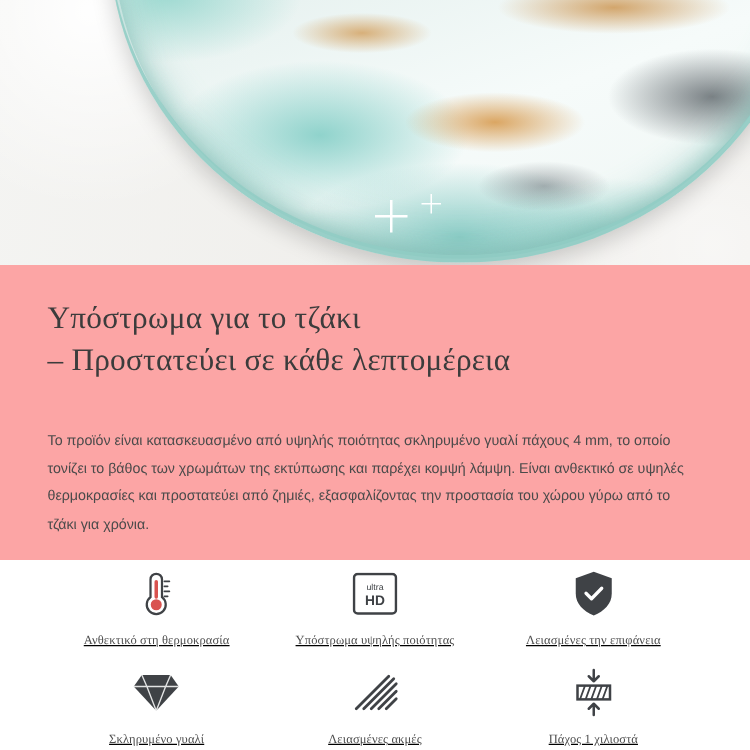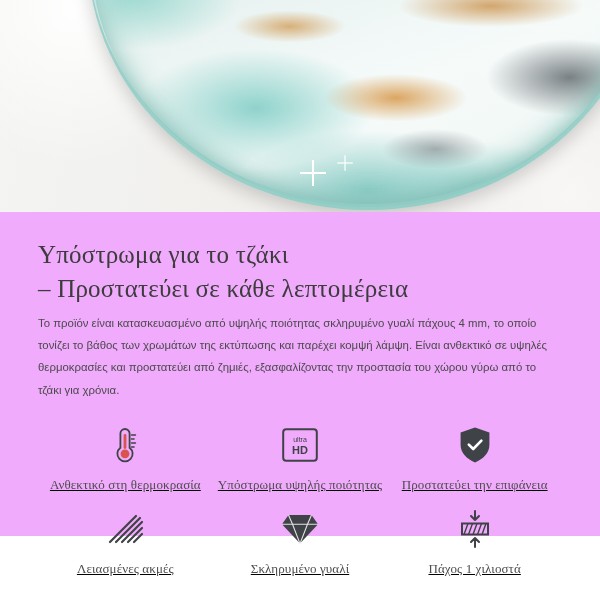--- a/index.html
+++ b/index.html
@@ -6,22 +6,22 @@
   html, body {
     width: 600px;
     height: 600px;
     overflow: hidden;
     background: #ffffff;
     font-family: "Liberation Serif", serif;
   }
   .page {
     position: relative;
     width: 600px;
-    height: 536px;
-    background: #f0abfc;
+    height: 448px;
+    background: #fca5a5;
   }
 
   
   .hero {
     position: relative;
     width: 600px;
     height: 212px;
     overflow: hidden;
     background: #f2f2f2;
   }
@@ -106,21 +106,21 @@
     font-family: "Liberation Serif", serif;
     font-size: 25px;
     line-height: 1.36;
     color: #3c3c3c;
     font-weight: 400;
     letter-spacing: 0.2px;
   }
   .headline .l2 { display: block; }
 
   .body-copy {
-    margin-top: 6px;
+    margin-top: 36px;
     font-family: "Liberation Sans", sans-serif;
     font-size: 11.4px;
     line-height: 1.95;
     color: #4a4a4a;
     max-width: 528px;
   }
 
   
   .features {
     margin-top: 22px;
@@ -137,21 +137,21 @@
   }
   .feature-icon {
     height: 44px;
     display: flex;
     align-items: center;
     justify-content: center;
   }
   .feature-label {
     margin-top: 10px;
     font-family: "Liberation Serif", serif;
-    font-size: 13px;
+    font-size: 10px;
     color: #4d4d4d;
     letter-spacing: 0.1px;
   }
   svg { display: block; }
 </style>
 </head>
 <body>
 
 <div class="page">
 
@@ -199,48 +199,48 @@
         <div class="feature-label">Υπόστρωμα υψηλής ποιότητας</div>
       </div>
 
       <div class="feature">
         <div class="feature-icon">
           <svg width="34" height="40" viewBox="0 0 34 40">
             <path d="M17 2.4 31.4 7.6v12.2c0 8.2-6 14.2-14.4 17.6C8.6 34 2.6 28 2.6 19.8V7.6z" fill="#3f4246"></path>
             <path d="M10.8 19.6l4.4 4.4 8.2-8.4" fill="none" stroke="#ffffff" stroke-width="2.6" stroke-linecap="round" stroke-linejoin="round"></path>
           </svg>
         </div>
-        <div class="feature-label">Προστατεύει την επιφάνεια</div>
+        <div class="feature-label">Λειασμένες την επιφάνεια</div>
+      </div>
+
+      <div class="feature">
+        <div class="feature-icon">
+          <svg width="40" height="34" viewBox="0 0 40 34">
+            <path d="M8.5 3h23L38 12.2 20 31.6 2 12.2z" fill="#3f4246"></path>
+            <path d="M2 12.2h36M8.5 3l4 9.2L20 31.6M31.5 3l-4 9.2L20 31.6M12.5 12.2h15" stroke="#ffffff" stroke-width="1.1" fill="none" opacity="0.85"></path>
+          </svg>
+        </div>
+        <div class="feature-label">Σκληρυμένο γυαλί</div>
       </div>
 
       <div class="feature">
         <div class="feature-icon">
           <svg width="38" height="34" viewBox="0 0 38 34">
             <path d="M4 30 L30 4" stroke="#3f4246" stroke-width="2.2" stroke-linecap="round"></path>
             <path d="M10 30 L34 6" stroke="#3f4246" stroke-width="2.2" stroke-linecap="round"></path>
             <path d="M16 30 L36 10" stroke="#3f4246" stroke-width="2.2" stroke-linecap="round"></path>
             <path d="M22 30 L36 16" stroke="#3f4246" stroke-width="2.2" stroke-linecap="round"></path>
             <path d="M28 30 L36 22" stroke="#3f4246" stroke-width="2.2" stroke-linecap="round"></path>
           </svg>
         </div>
         <div class="feature-label">Λειασμένες ακμές</div>
       </div>
 
       <div class="feature">
         <div class="feature-icon">
-          <svg width="40" height="34" viewBox="0 0 40 34">
-            <path d="M8.5 3h23L38 12.2 20 31.6 2 12.2z" fill="#3f4246"></path>
-            <path d="M2 12.2h36M8.5 3l4 9.2L20 31.6M31.5 3l-4 9.2L20 31.6M12.5 12.2h15" stroke="#ffffff" stroke-width="1.1" fill="none" opacity="0.85"></path>
-          </svg>
-        </div>
-        <div class="feature-label">Σκληρυμένο γυαλί</div>
-      </div>
-
-      <div class="feature">
-        <div class="feature-icon">
           <svg width="40" height="40" viewBox="0 0 40 40">
             <path d="M20 2v9m0 0-4-4m4 4 4-4" stroke="#3f4246" stroke-width="2" fill="none" stroke-linecap="round" stroke-linejoin="round"></path>
             <rect x="7" y="14.5" width="26" height="11" fill="none" stroke="#3f4246" stroke-width="2"></rect>
             <path d="M9 25.5 13 14.5M13.5 25.5 17.5 14.5M18 25.5 22 14.5M22.5 25.5 26.5 14.5M27 25.5 31 14.5" stroke="#3f4246" stroke-width="1.4"></path>
             <path d="M20 38v-9m0 0-4 4m4-4 4 4" stroke="#3f4246" stroke-width="2" fill="none" stroke-linecap="round" stroke-linejoin="round"></path>
           </svg>
         </div>
         <div class="feature-label">Πάχος 1 χιλιοστά</div>
       </div>
 

